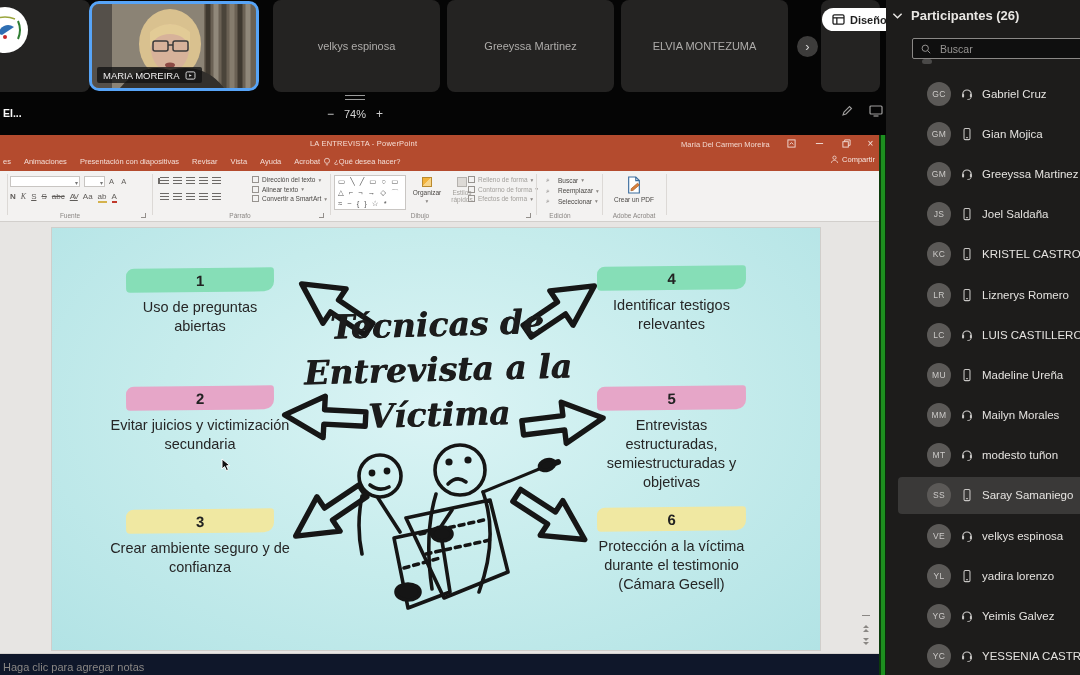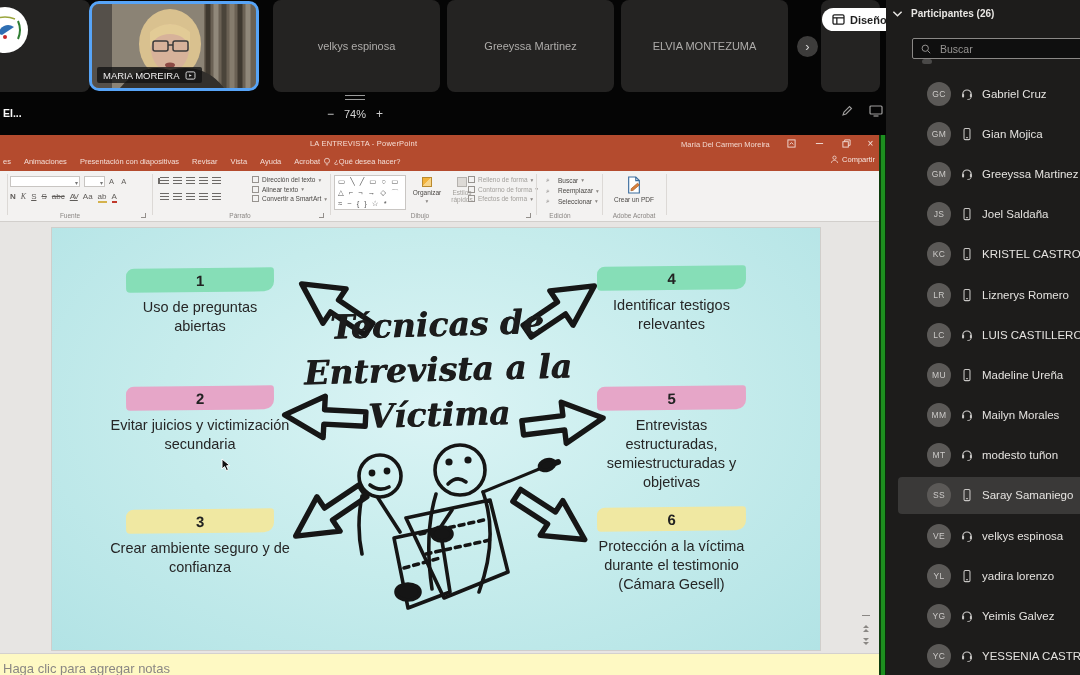--- a/index.html
+++ b/index.html
@@ -101,27 +101,27 @@
   .a-e {left:464px;top:168px;transform:rotate(-7deg)}
   .a-se{left:452px;top:262px;transform:rotate(33deg)}
   .illu{position:absolute;left:296px;top:212px;}
   .cursor{position:absolute;left:168px;top:230px;}
   .sb{position:absolute;left:860px;width:12px;height:10px;display:flex;flex-direction:column;align-items:center;justify-content:center;gap:1px;background:none;border:none;padding:0;cursor:pointer;}
   .sb .ln{width:8px;height:1px;background:#8a8784;}
   .sb .tri-u{width:0;height:0;border-left:3px solid transparent;border-right:3px solid transparent;border-bottom:3.5px solid #8a8784;}
   .sb .tri-d{width:0;height:0;border-left:3px solid transparent;border-right:3px solid transparent;border-top:3.5px solid #8a8784;}
   .sb1{top:388px}.sb2{top:401px}.sb3{top:414px}
 
-  .notes{position:absolute;left:0;top:518px;width:879px;height:22px;background:#fef9c3;border-top:1px solid #d4d1ce;
-         font-size:13px;color:#8a8784;padding:7px 0 0 3px;}
+  .notes{position:absolute;left:0;top:518px;width:879px;height:22px;background:#0f172a;border-top:1px solid #d4d1ce;
+         font-size:11px;color:#8a8784;padding:7px 0 0 3px;}
   .green-edge{position:absolute;left:879px;top:135px;width:7px;height:540px;background:#1d8f1f;border-left:2px solid #0b3b0c;border-right:1px solid #072c08;}
 
   
   .panel{position:absolute;left:886px;top:0;width:194px;height:675px;background:#1d1c1b;color:#e8e6e3;}
-  .p-head{position:absolute;left:6px;top:8px;display:flex;align-items:center;gap:8px;font-size:10px;font-weight:700;}
+  .p-head{position:absolute;left:6px;top:8px;display:flex;align-items:center;gap:8px;font-size:13px;font-weight:700;}
   .p-search{position:absolute;left:26px;top:38px;width:174px;height:21px;background:#0f0f0f;border:1px solid #8a8886;
             border-radius:2px;display:flex;align-items:center;gap:6px;padding:0 7px;}
   .p-search input{background:transparent;border:none;outline:none;color:#cfcdcb;font-size:10.5px;width:120px;font-family:inherit;}
   .p-search input::placeholder{color:#969492;}
   .scroll-hint{position:absolute;left:36px;top:59px;width:10px;height:5px;border-radius:3px;background:#4a4948;}
   .p-list{position:absolute;left:12px;top:75px;width:194px;height:600px;display:flex;flex-direction:column;justify-content:space-between;}
   .p-row{height:37.5px;display:flex;align-items:center;padding-left:29px;cursor:pointer;}
   .p-row.hl{background:#3a3938;border-radius:4px;}
   .avatar{width:24px;height:24px;border-radius:50%;background:#5b5957;color:#cdcbc9;font-size:8.5px;letter-spacing:.3px;
           display:flex;align-items:center;justify-content:center;margin-right:9px;flex:none;}

